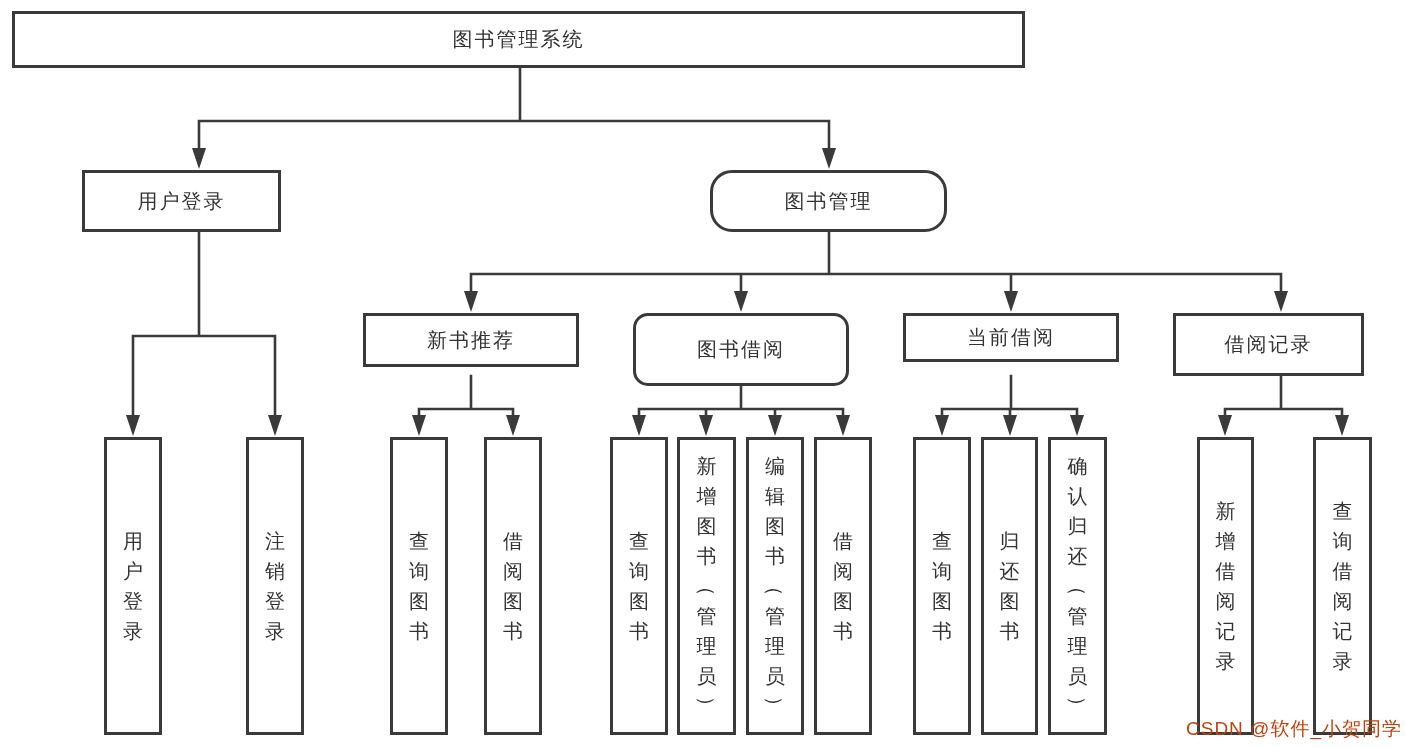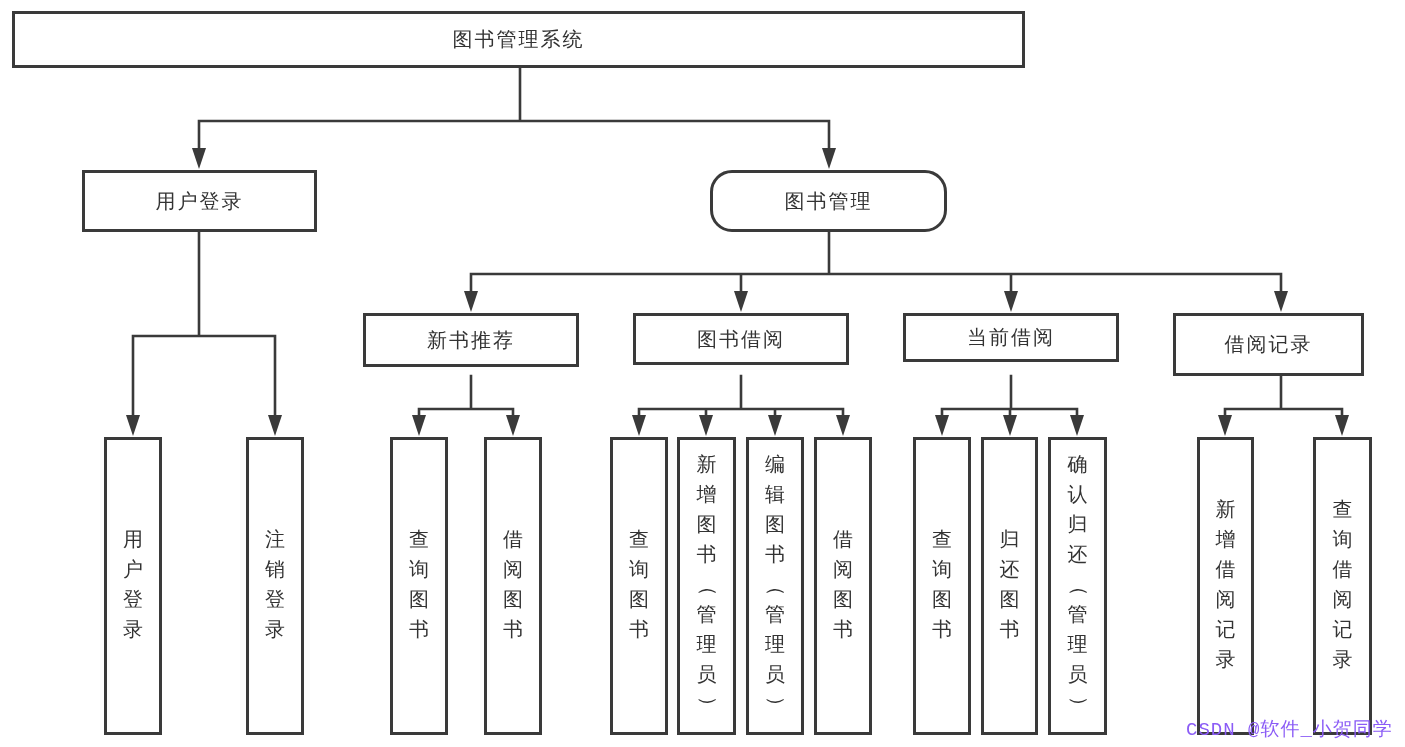--- a/index.html
+++ b/index.html
@@ -1,45 +1,45 @@
 <!DOCTYPE html>
 <html><head>
 <meta charset="utf-8">
 <style>
   html, body { margin: 0; padding: 0; background: #ffffff; }
   #stage {
     position: relative;
     width: 1405px;
     height: 747px;
     background: #ffffff;
-    font-family: Liberation Mono, monospace;
+    font-family: Liberation Sans, sans-serif;
     overflow: hidden;
   }
   #wires { position: absolute; left: 0; top: 0; width: 1405px; height: 747px; }
 
   .node {
     position: absolute;
     box-sizing: border-box;
     border: 3px solid #3a3a3a;
     background: #ffffff;
     display: flex;
     align-items: center;
     justify-content: center;
     color: #333333;
     font-size: 20px;
     letter-spacing: 2px;
     white-space: nowrap;
   }
 
   
   .root  { left: 12px;   top: 11px;  width: 1013px; height: 57px; }
-  .lvl2a { left: 82px;   top: 170px; width: 235px;  height: 62px; }
+  .lvl2a { left: 82px;   top: 170px; width: 199px;  height: 62px; }
   .lvl2b { left: 710px;  top: 170px; width: 237px;  height: 62px; border-radius: 22px; }
   .lvl3a { left: 363px;  top: 313px; width: 216px;  height: 54px; }
-  .lvl3b { left: 633px;  top: 313px; width: 216px;  height: 52px; }
+  .lvl3b { left: 633px;  top: 313px; width: 216px;  height: 73px; border-radius: 15px; }
   .lvl3c { left: 903px;  top: 313px; width: 216px;  height: 49px; }
   .lvl3d { left: 1173px; top: 313px; width: 191px;  height: 63px; }
 
   
   .leaf {
     top: 437px;
     height: 298px;
     width: 58px;
     flex-direction: column;
     letter-spacing: 0;
@@ -68,21 +68,21 @@
     color: #333333;
     line-height: 1;
   }
   .vchar.rot { transform: rotate(90deg); }
 
   .watermark {
     position: absolute;
     left: 1186px;
     top: 716px;
     font-size: 19px;
-    color: #8b5cf6;
+    color: #c2410c;
     letter-spacing: 1px;
     white-space: nowrap;
     z-index: 5;
   }
 </style>
 </head>
 <body>
 
 <div id="stage">
 

